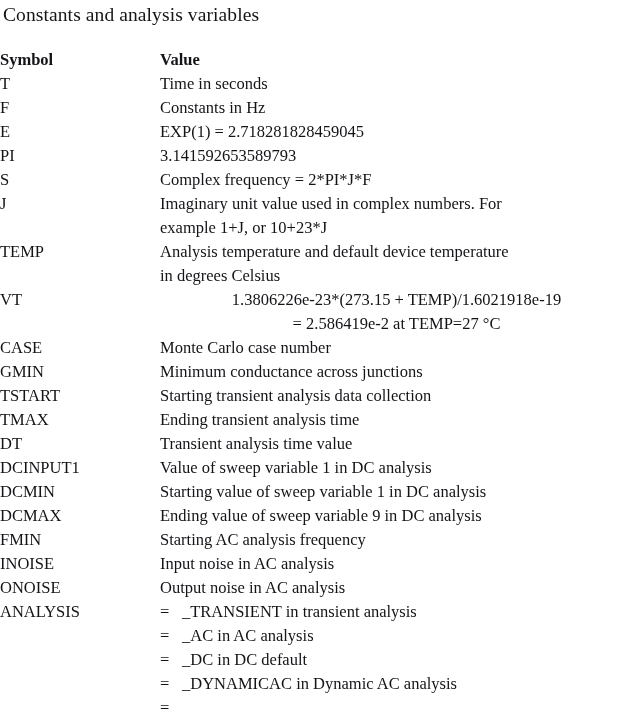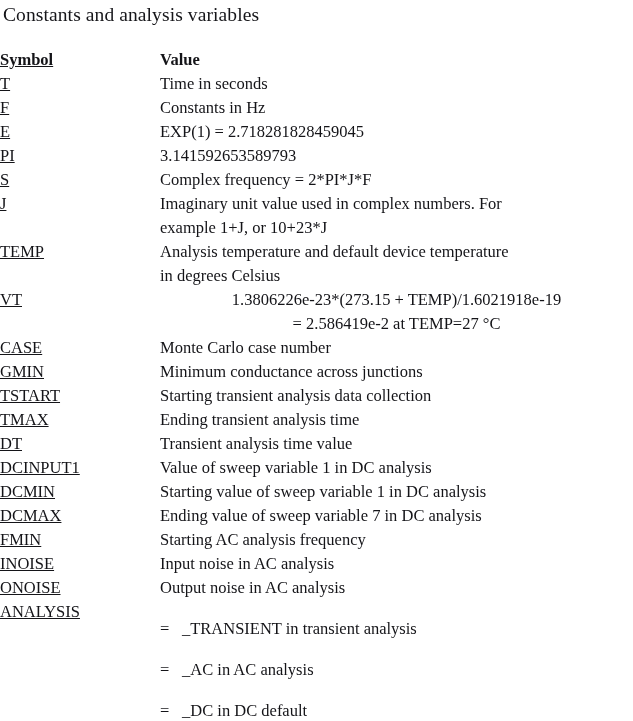--- a/index.html
+++ b/index.html
@@ -65,38 +65,36 @@
   }
 
   .var-table th {
     font-weight: 700;
     height: 24px;
   }
 
   .cell-sym {
     padding-left: 30px;
     white-space: nowrap;
-    text-decoration: underline;
   }
 
   .cell-val {
     padding-left: 190px;
     text-indent: 0;
   }
 
   .val-line {
     display: block;
     white-space: nowrap;
   }
 
   
   .eq-line {
     display: block;
     white-space: nowrap;
-    margin-top: 17px;
   }
 
   .eq-sign {
     display: inline-block;
     width: 22px;
   }
 </style>
 </head>
 <body>
 
@@ -205,21 +203,21 @@
         </tr>
         <tr>
           <td class="cell-sym">DCMIN</td>
           <td class="cell-val" style="padding-left: 0px; margin-top: 36px;">
             <span class="val-line">Starting value of sweep variable 1 in DC analysis</span>
           </td>
         </tr>
         <tr>
           <td class="cell-sym">DCMAX</td>
           <td class="cell-val" style="padding-left: 0px;">
-            <span class="val-line">Ending value of sweep variable 7 in DC analysis</span>
+            <span class="val-line">Ending value of sweep variable 9 in DC analysis</span>
           </td>
         </tr>
         <tr>
           <td class="cell-sym">FMIN</td>
           <td class="cell-val" style="padding-left: 0px;">
             <span class="val-line">Starting AC analysis frequency</span>
           </td>
         </tr>
         <tr>
           <td class="cell-sym">INOISE</td>

